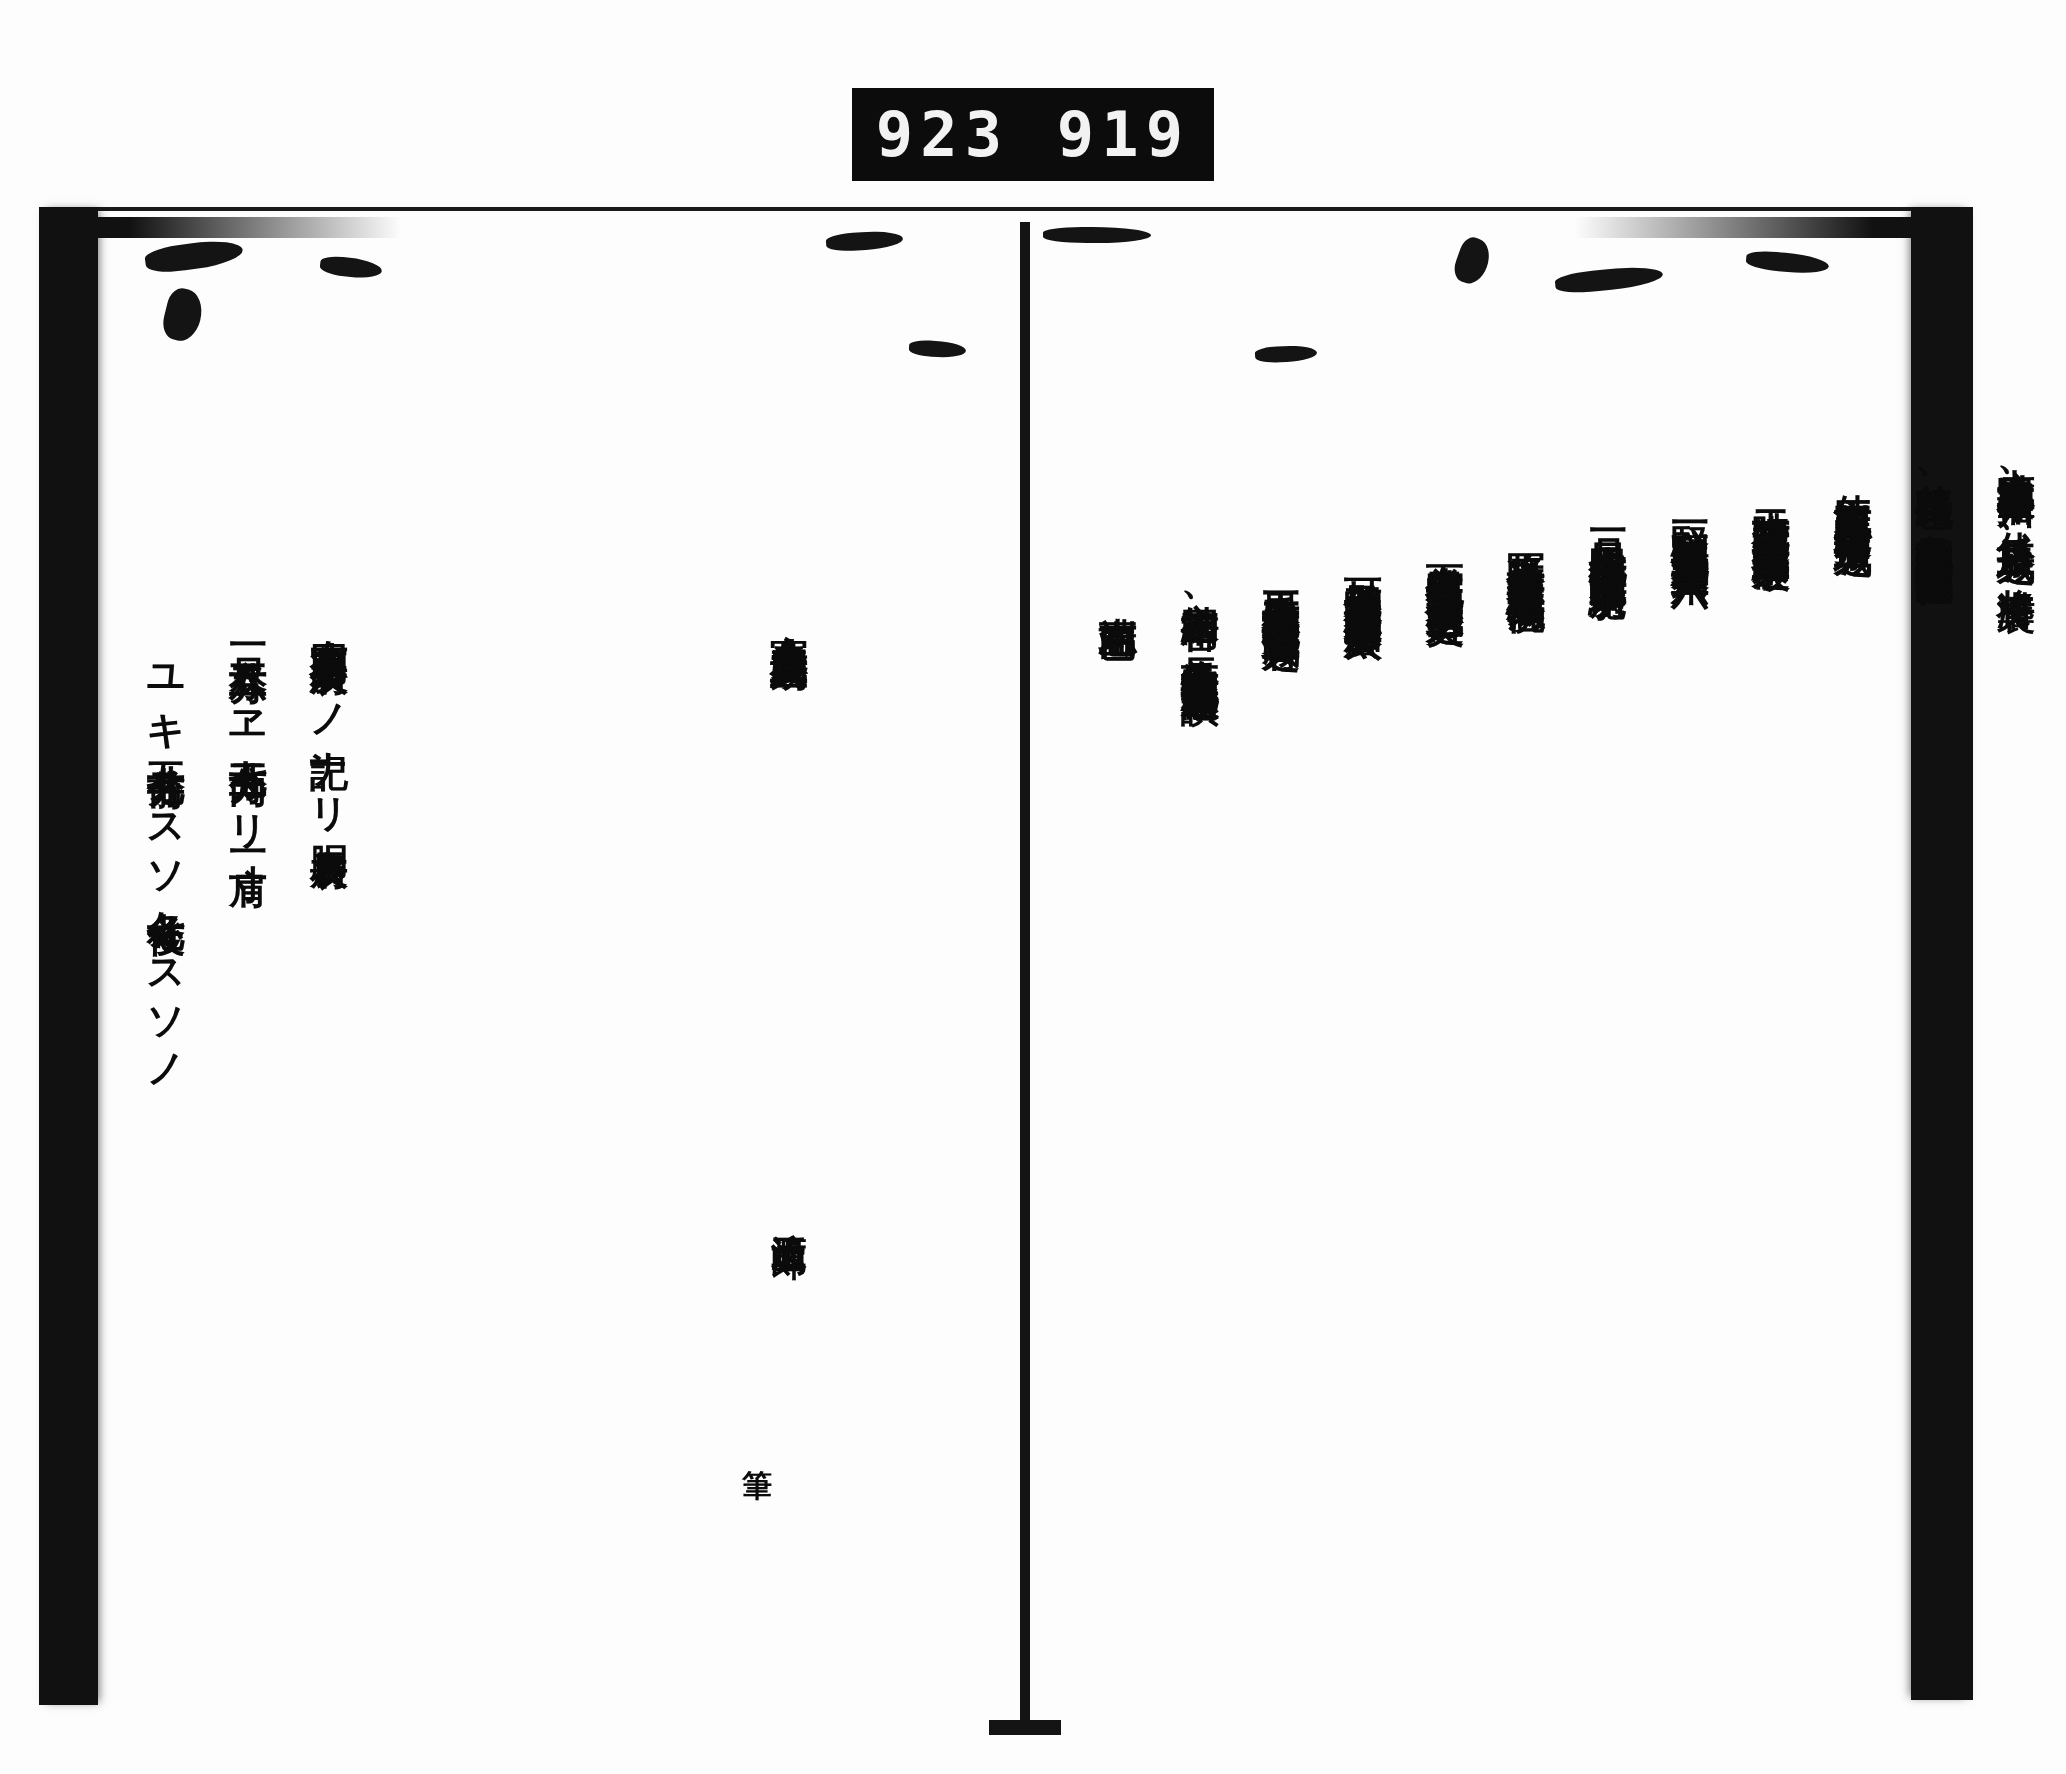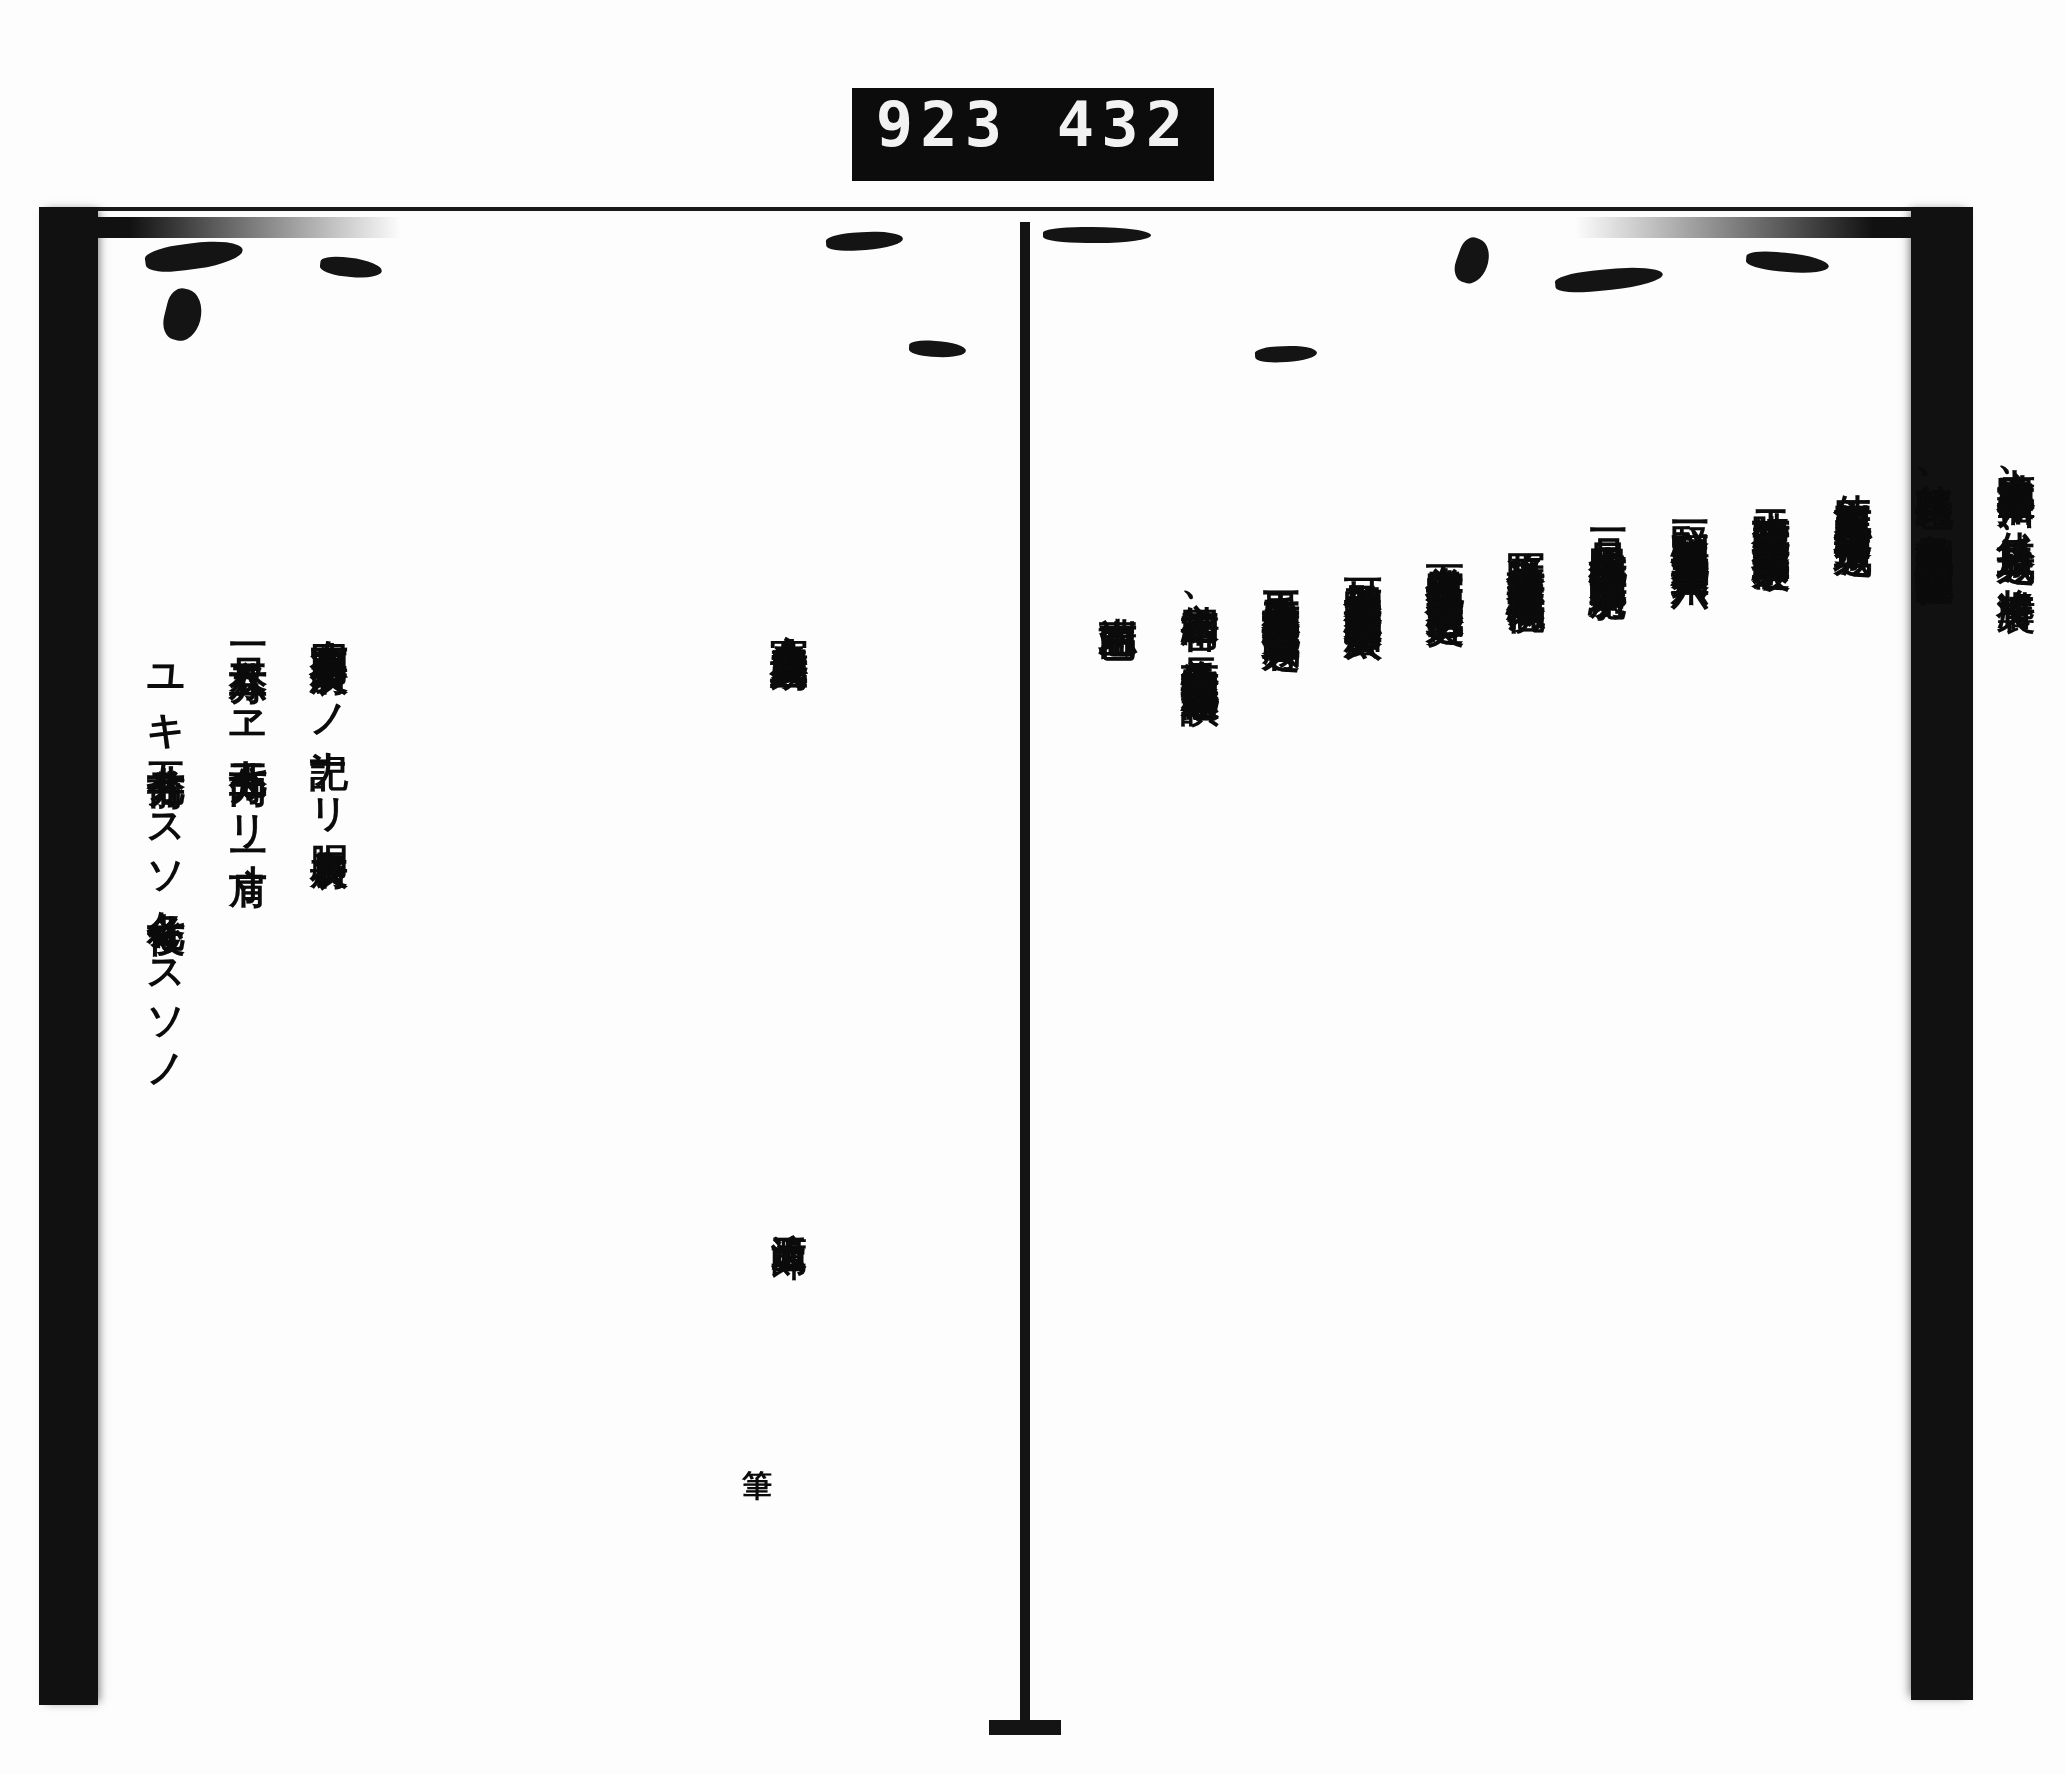--- a/index.html
+++ b/index.html
@@ -23,21 +23,21 @@
     top: 88px;
     width: 362px;
     height: 93px;
     background: #0c0c0c;
   }
   #counter-strip .digits {
     position: absolute;
     left: 0; top: 0;
     width: 362px; height: 93px;
     display: flex;
-    align-items: flex-start;
+    align-items: center;
     justify-content: space-around;
     color: #f2f2f2;
     font-family: "DejaVu Sans Mono", monospace;
     font-size: 62px;
     letter-spacing: 7.2px;
     font-weight: bold;
   }
 
   
   .film-edge {
@@ -118,21 +118,21 @@
   #page-left  { left: 0;     width: 1030px; }
 </style>
 </head>
 <body>
 
 <div id="page">
 
   <div id="counter-strip">
     <div class="digits">
       <span>923</span>
-      <span>432</span>
+      <span>919</span>
     </div>
   </div>
 
   <div id="rule-top" class="film-edge"></div>
   <div id="edge-left" class="film-edge"></div>
   <div id="edge-right" class="film-edge"></div>
   <div id="edge-top-left" class="film-edge"></div>
   <div id="edge-top-right" class="film-edge"></div>
 
   <div class="speckle" style="left:145px; top:243px; width:98px; height:26px; transform:rotate(-8deg);"></div>

